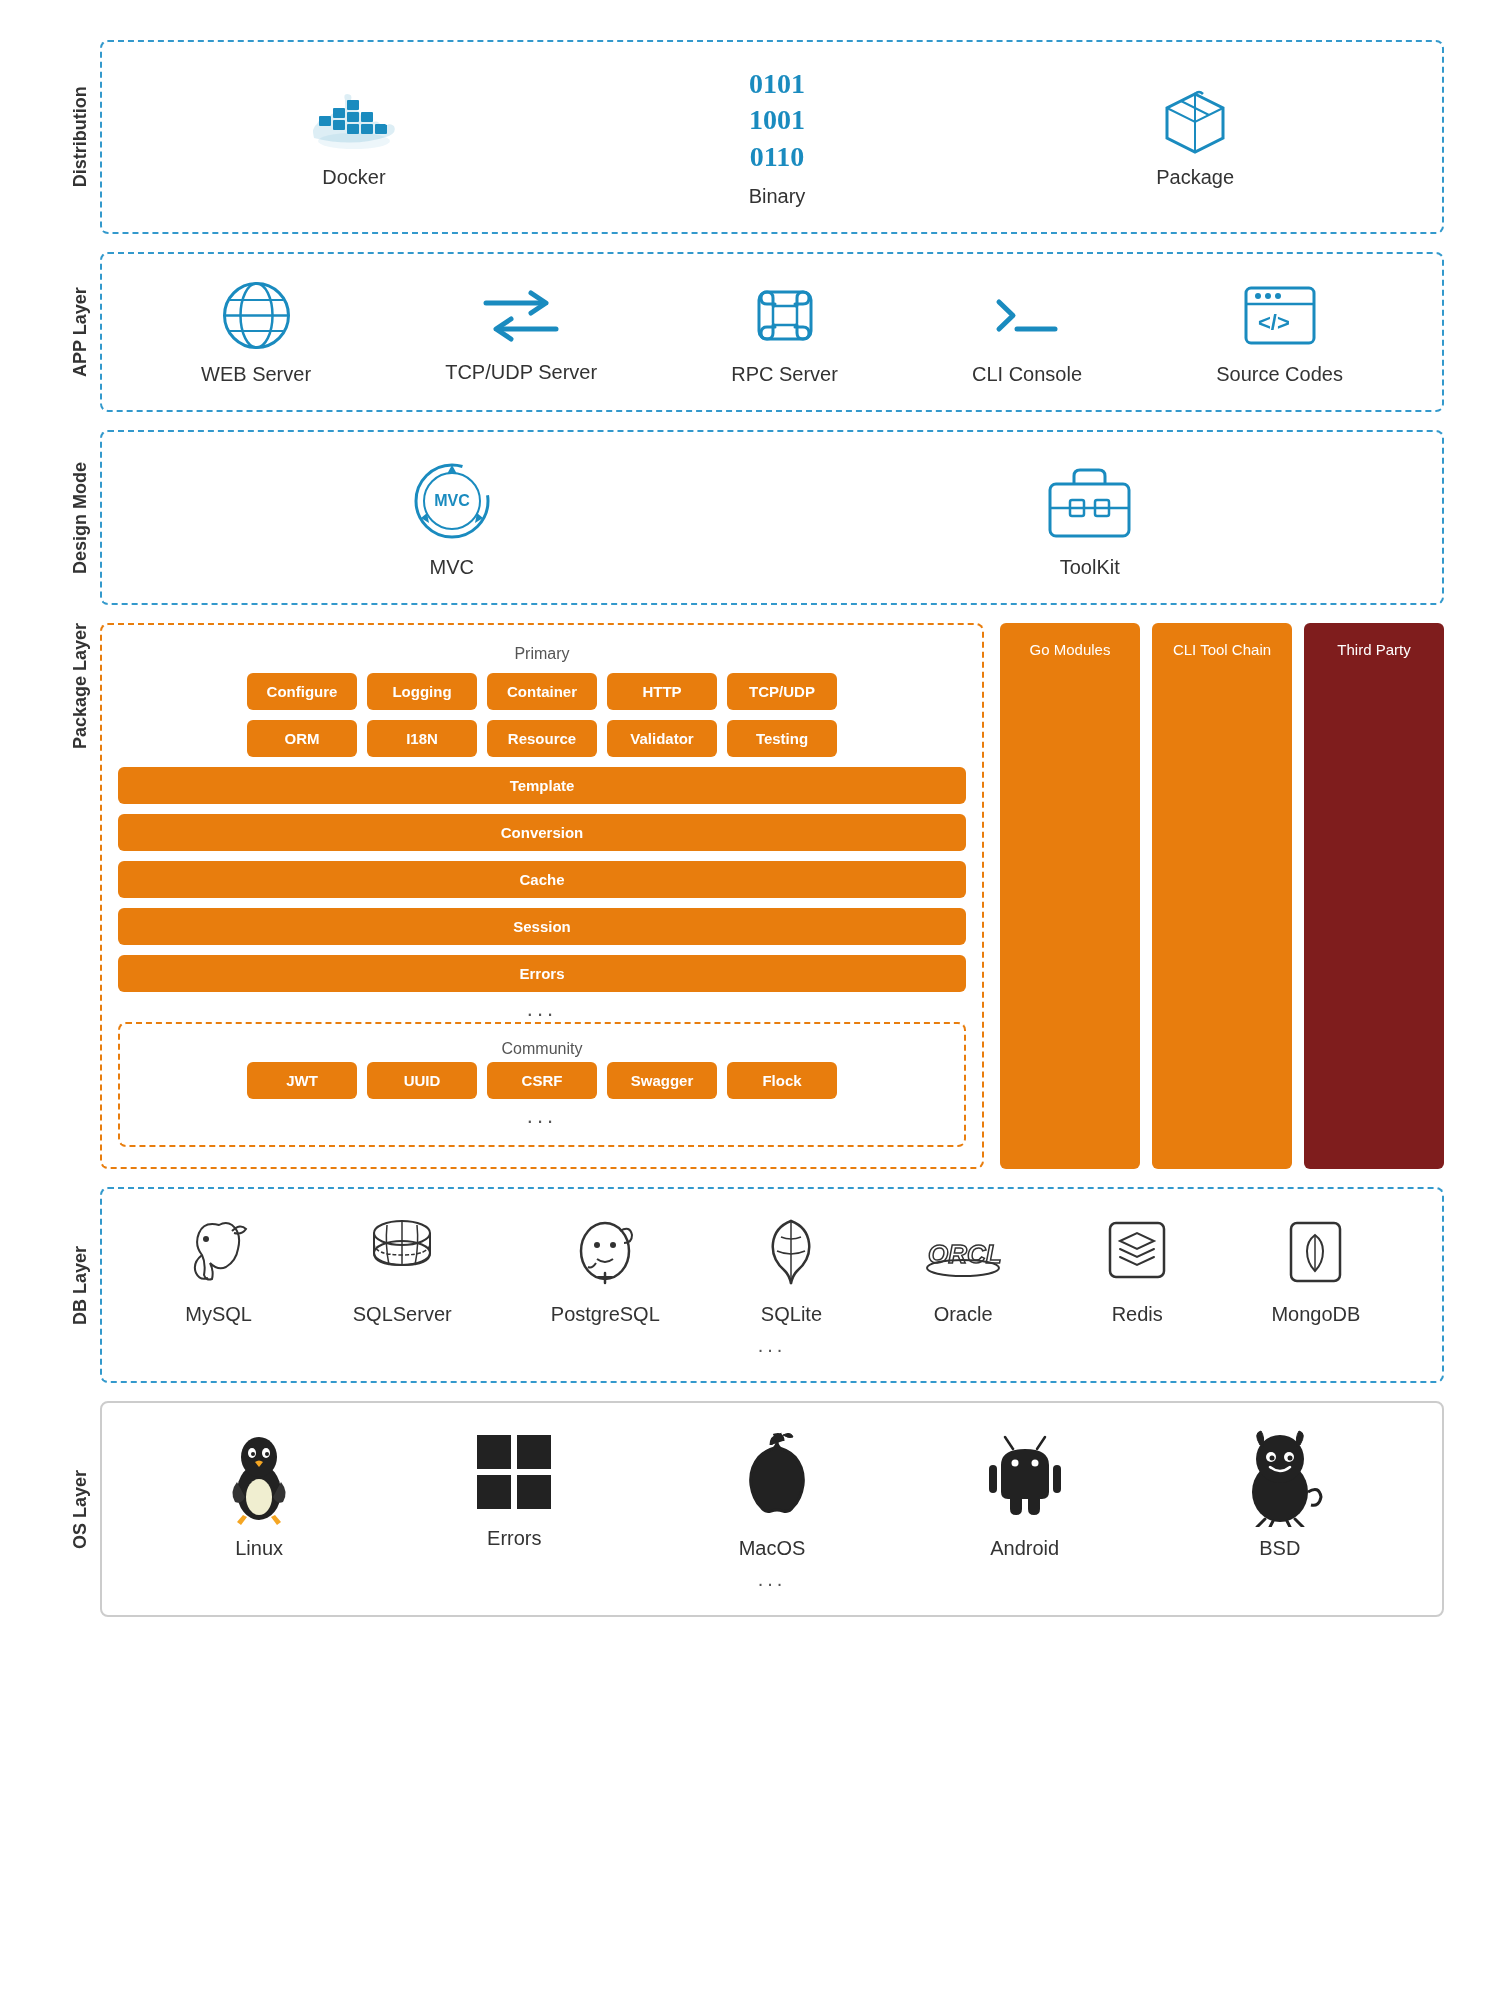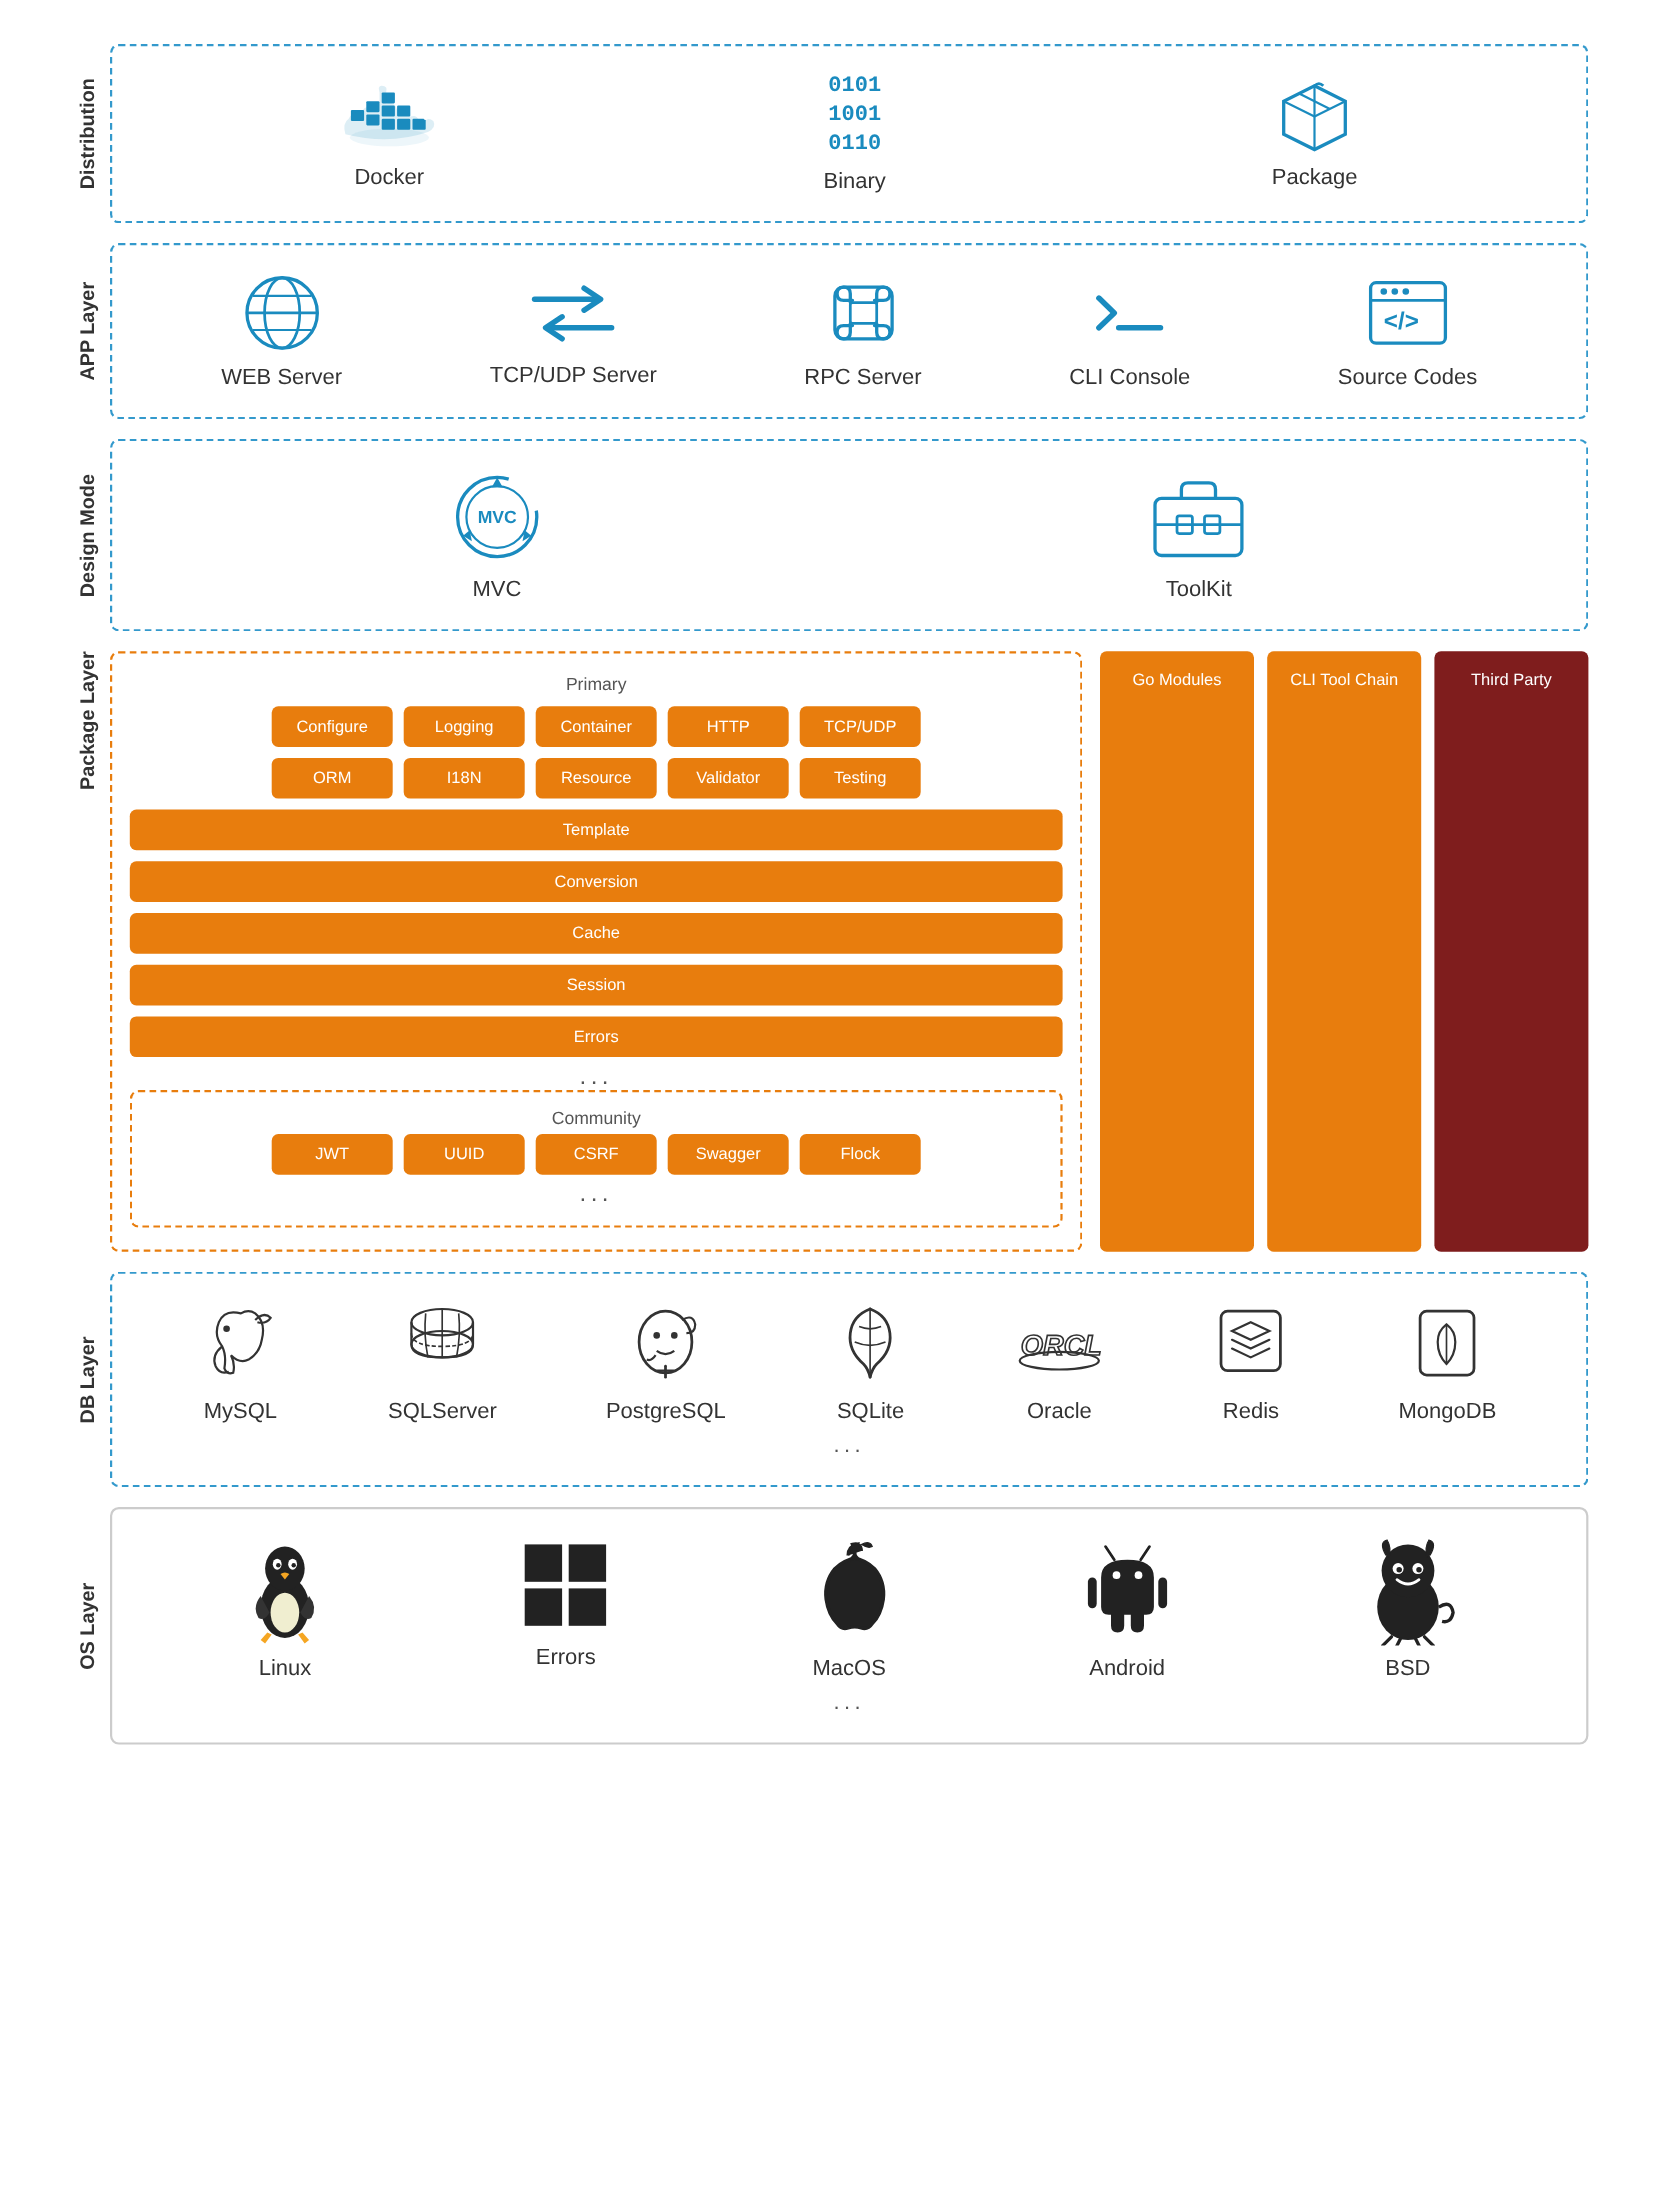--- a/index.html
+++ b/index.html
@@ -111,21 +111,21 @@
       gap: 10px;
       justify-content: center;
     }
 
     .pkg-badge {
       background: #e87d0d;
       color: #fff;
       border-radius: 6px;
       padding: 10px 18px;
       font-size: 15px;
-      font-weight: 400;
+      font-weight: 700;
       text-align: center;
       min-width: 110px;
     }
 
     .pkg-dots {
       text-align: center;
       font-size: 22px;
       color: #555;
       letter-spacing: 4px;
       margin-top: 4px;
@@ -167,22 +167,22 @@
     .os-items {
       display: flex;
       flex-direction: row;
       justify-content: space-around;
       width: 100%;
       align-items: flex-start;
       flex-wrap: nowrap;
     }
 
     .binary-text {
-      font-family: Liberation Mono, monospace;
-      font-size: 20px;
+      font-family: Liberation Serif, serif;
+      font-size: 28px;
       font-weight: bold;
       color: #1a8bbf;
       text-align: center;
       line-height: 1.3;
     }
   </style>
 </head>
 <body>
 
 <div class="main-container">

